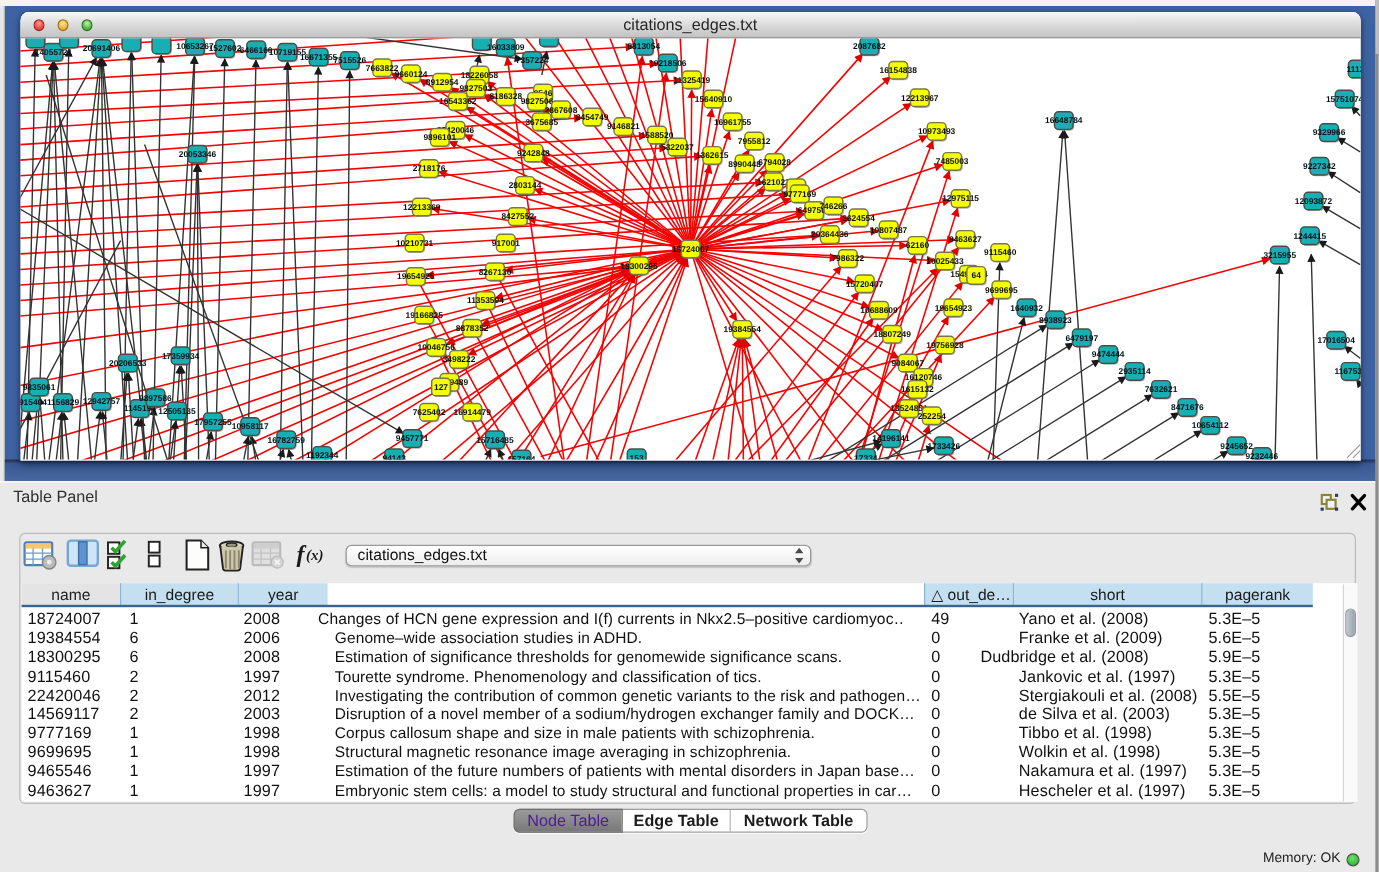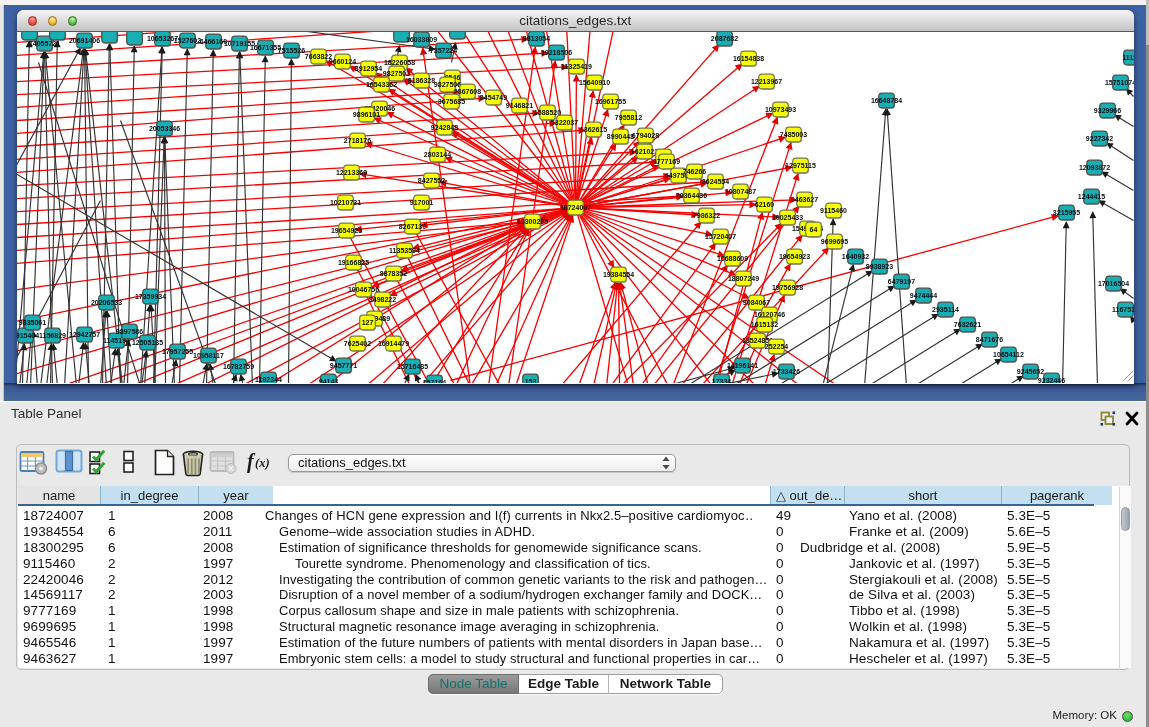--- a/index.html
+++ b/index.html
@@ -725,54 +725,54 @@
  <path d="M6 0.5 L9.5 5 H2.5 z" fill="#4a4a4a"></path>
       <path d="M6 13.5 L9.5 9 H2.5 z" fill="#4a4a4a"></path>
 </svg>
 
 <div class="abs" style="left:18px;top:486px;width:1113px;height:182px;background:#fff"></div>
 <div class="hcell" style="left:18px;width:82px;background:#e4e4e4;border-left:none;color:#222">name</div>
 <div class="hcell" style="left:100px;width:98px">in_degree</div>
 <div class="hcell" style="left:198px;width:75px">year</div>
 <div class="hcell" style="left:770px;width:74px;text-align:left;padding-left:5px">△ out_de…</div>
 <div class="hcell" style="left:844px;width:157px">short</div>
-<div class="hcell" style="left:1001px;width:111px">pagerank</div>
+<div class="hcell" style="left:1001px;width:93px">pagerank</div>
 <div class="abs" style="left:18px;top:504px;width:1076px;height:2px;background:#38648e"></div>
 <div class="row" style="top:508px">
 <span style="left:23px">18724007</span>
       <span style="left:108px">1</span>
 <span style="left:203px">2008</span>
       <span style="left:265px;width:489px;font-size:13px" class="clip">Changes of HCN gene expression and I(f) currents in Nkx2.5–positive cardiomyoc…</span>
 <span style="left:776px">49</span>
       <span style="left:849px">Yano et al. (2008)</span>
 <span style="left:1007px">5.3E–5</span>
     </div>
     <div class="row" style="top:524px">
 <span style="left:23px">19384554</span>
       <span style="left:108px">6</span>
-<span style="left:203px">2011</span>
+<span style="left:203px">2006</span>
       <span style="left:279px;width:489px;font-size:12.9px" class="clip">Genome–wide association studies in ADHD.</span>
 <span style="left:776px">0</span>
       <span style="left:849px">Franke et al. (2009)</span>
 <span style="left:1007px">5.6E–5</span>
     </div>
     <div class="row" style="top:540px">
 <span style="left:23px">18300295</span>
       <span style="left:108px">6</span>
 <span style="left:203px">2008</span>
       <span style="left:279px;width:489px;font-size:12.9px" class="clip">Estimation of significance thresholds for genomewide significance scans.</span>
 <span style="left:776px">0</span>
-      <span style="left:800px">Dudbridge et al. (2008)</span>
+      <span style="left:817px">Dudbridge et al. (2008)</span>
 <span style="left:1007px">5.9E–5</span>
     </div>
     <div class="row" style="top:556px">
 <span style="left:23px">9115460</span>
       <span style="left:108px">2</span>
 <span style="left:203px">1997</span>
-      <span style="left:295px;width:489px;font-size:12.9px" class="clip">Tourette syndrome. Phenomenology and classification of tics.</span>
+      <span style="left:279px;width:489px;font-size:12.9px" class="clip">Tourette syndrome. Phenomenology and classification of tics.</span>
 <span style="left:776px">0</span>
       <span style="left:849px">Jankovic et al. (1997)</span>
 <span style="left:1007px">5.3E–5</span>
     </div>
     <div class="row" style="top:572px">
 <span style="left:23px">22420046</span>
       <span style="left:108px">2</span>
 <span style="left:203px">2012</span>
       <span style="left:279px;width:489px;font-size:12.9px" class="clip">Investigating the contribution of common genetic variants to the risk and pathogen…</span>
 <span style="left:776px">0</span>
@@ -823,20 +823,20 @@
 <span style="left:776px">0</span>
       <span style="left:849px">Hescheler et al. (1997)</span>
 <span style="left:1007px">5.3E–5</span>
     </div>
 
 <div class="abs" style="left:1119px;top:487px;width:12px;height:181px;background:#fafafa;border-left:1px solid #d5d5d5"></div>
 <div class="abs" style="left:1120.5px;top:507px;width:9px;height:24px;background:linear-gradient(90deg,#c3c9d2,#9aa2ae);border-radius:5px;border:1px solid #939aa5"></div>
 
 <div class="abs" style="left:428px;top:674px;width:295px;height:20px;background:#fff;border:1px solid #9d9d9d;border-radius:5px;box-shadow:0 1px 0 rgba(255,255,255,0.8)"></div>
 <div class="abs" style="left:428px;top:674px;width:91px;height:20px;background:linear-gradient(#9a9a9a,#787878);border-radius:5px 0 0 5px;border:1px solid #6f6f6f"></div>
-<div class="abs" style="left:428px;top:674px;width:91px;height:20px;font-size:13.5px;color:#0f766e;text-align:center;line-height:20px">Node Table</div>
+<div class="abs" style="left:428px;top:674px;width:91px;height:20px;font-size:13.5px;color:#4c1d95;text-align:center;line-height:20px">Node Table</div>
 <div class="abs" style="left:519px;top:674px;width:89px;height:20px;font-size:13.5px;font-weight:bold;color:#1c1c1c;text-align:center;line-height:20px">Edge Table</div>
 <div class="abs" style="left:608px;top:675px;width:1px;height:18px;background:#b5b5b5"></div>
 <div class="abs" style="left:608px;top:674px;width:115px;height:20px;font-size:13.5px;font-weight:bold;color:#1c1c1c;text-align:center;line-height:20px">Network Table</div>
 
 <div class="abs" style="left:1000px;top:709px;width:117px;text-align:right;font-size:11.5px;color:#222">Memory: OK</div>
 <div class="abs" style="left:1122px;top:711px;width:11px;height:11px;border-radius:50%;background:radial-gradient(circle at 45% 35%,#6fe06f,#2fbf34 70%);border:1px solid #4c4c4c"></div>
 
 </div>
 </body></html>

